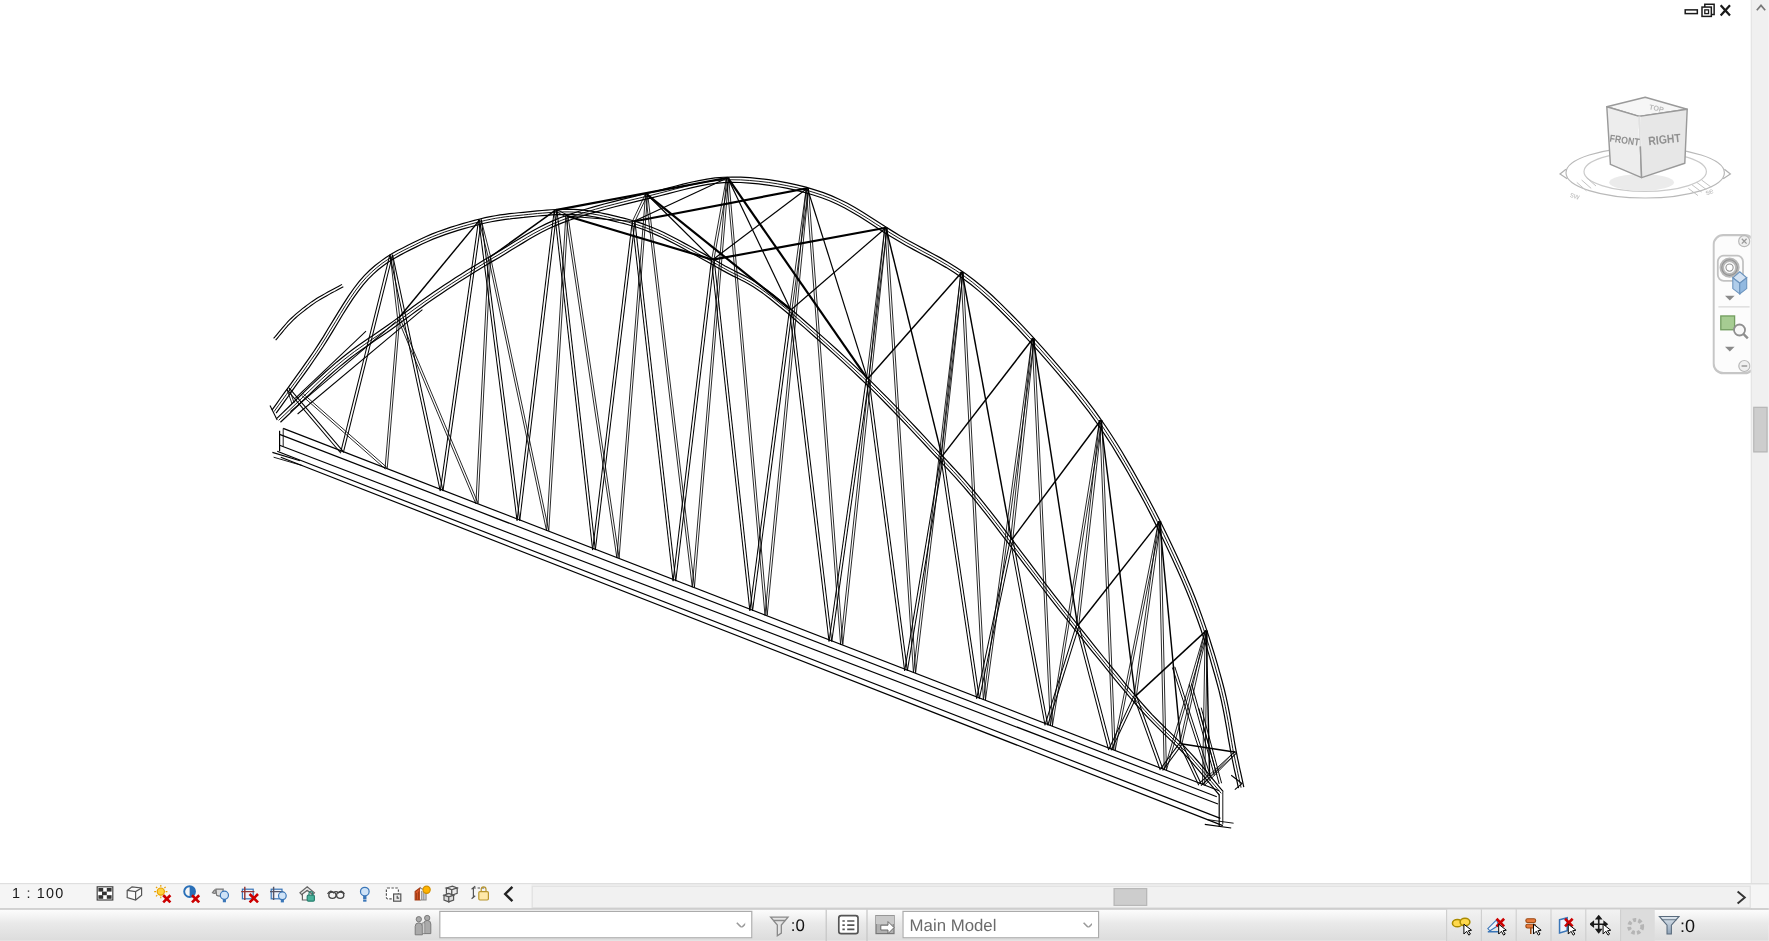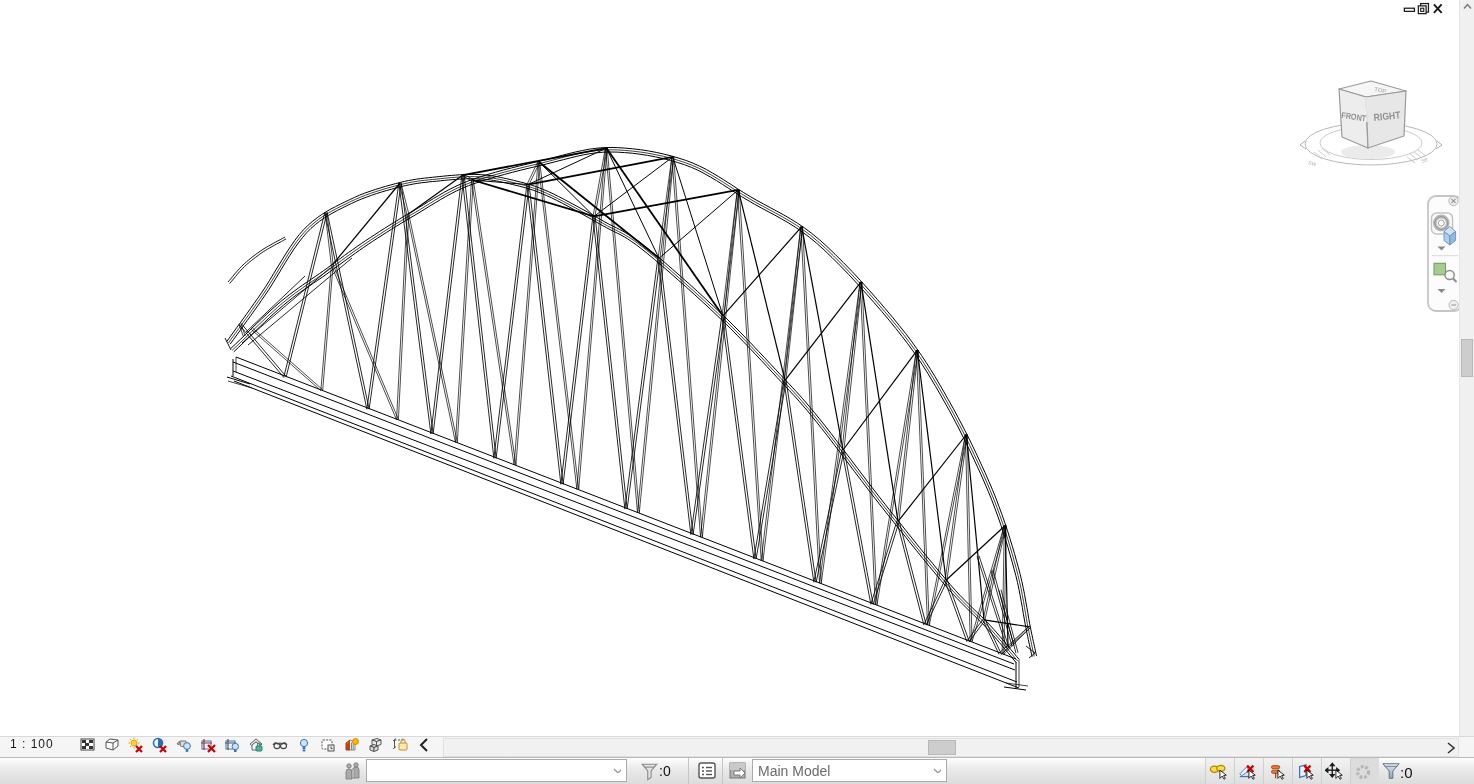--- a/index.html
+++ b/index.html
@@ -434,21 +434,21 @@
 <line x1="5" y1="13.5" x2="7" y2="13.5"></line>
         <line x1="9" y1="13.5" x2="15" y2="13.5"></line>
       </g>
     </svg>
 <div style="position:absolute;left:722px;top:0;height:27px;width:1px;background:#c5c5c5"></div>
 <svg class="s2icon" style="left:728px" width="20" height="20" viewBox="0 0 20 20">
 <rect x="2" y="2" width="15" height="15" fill="#b0b0b0" stroke="#777"></rect>
 <rect x="2" y="2" width="15" height="7" fill="#c9c9c9"></rect>
 <path d="M6 10 h6 v-3 l5 5 -5 5 v-3 h-6 z" fill="#fff" stroke="#666" stroke-width="0.8"></path>
     </svg>
- <div class="combo" style="left:752px;width:195px">
+ <div class="combo" style="left:752px;width:164px">
    <div id="mm">Main Model</div>
    <svg class="arr" width="10" height="7">
         <path d="M1 1 L5 5 L9 1" stroke="#9a9a9a" stroke-width="1.3" fill="none"></path>
       </svg>
  </div>
  <div class="cell" style="left:1205px"></div>
     <svg class="s2icon" style="left:1209px;top:4px" width="22" height="20" viewBox="0 0 22 20">
       <ellipse cx="6" cy="7" rx="4.5" ry="3.4" fill="#ffd94d" stroke="#a98a00" stroke-width="1.4"></ellipse>
       <ellipse cx="13" cy="6" rx="4.5" ry="3.4" fill="#ffd94d" stroke="#a98a00" stroke-width="1.4"></ellipse>
       <path d="M12 8 L12 17 L14.5 14.5 L16.5 18 L18 17 L16 14 L19 13.5 z" fill="#fff" stroke="#000" stroke-width="0.9"></path>

